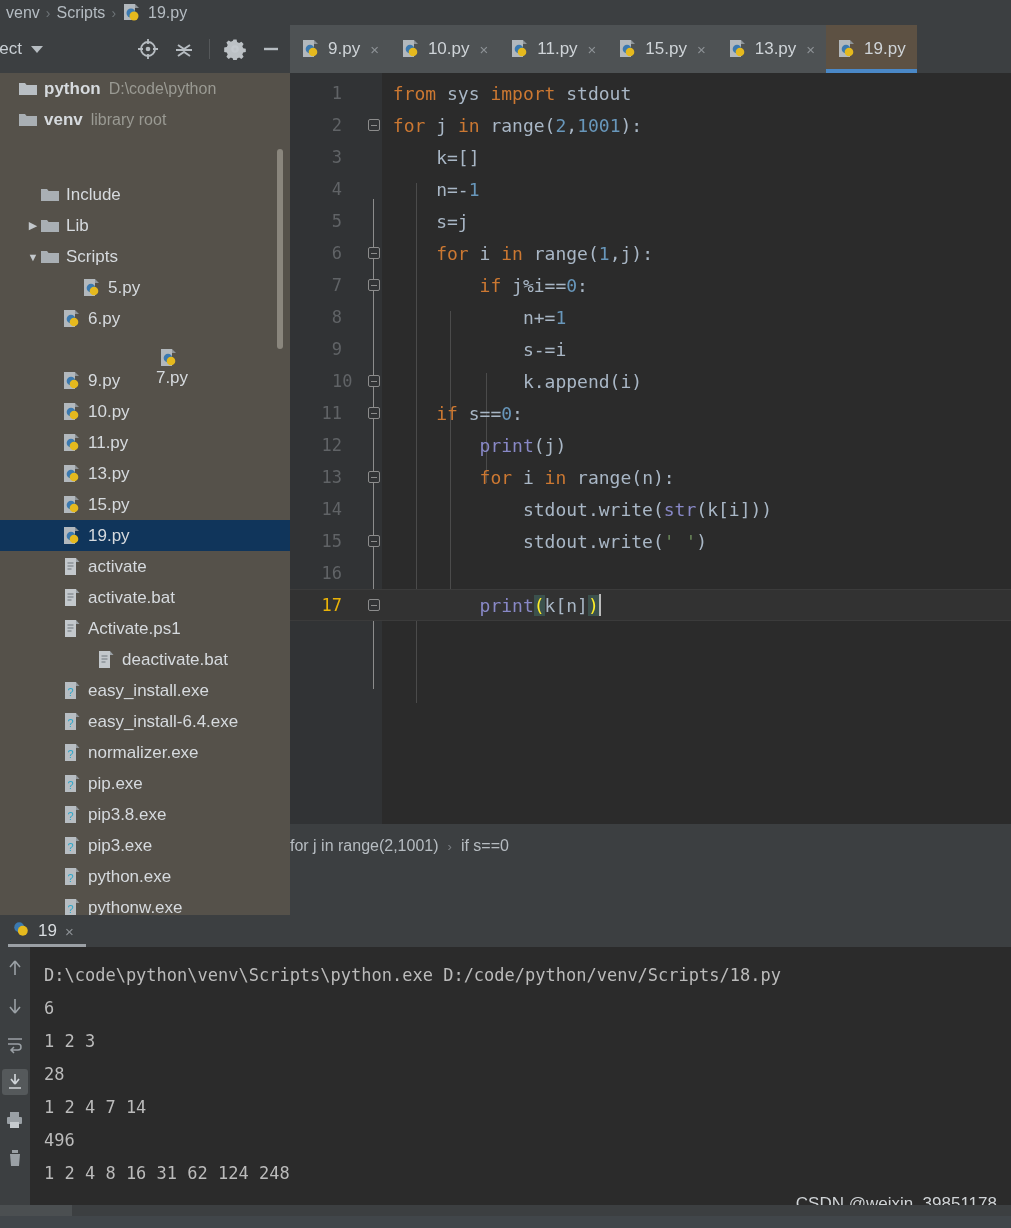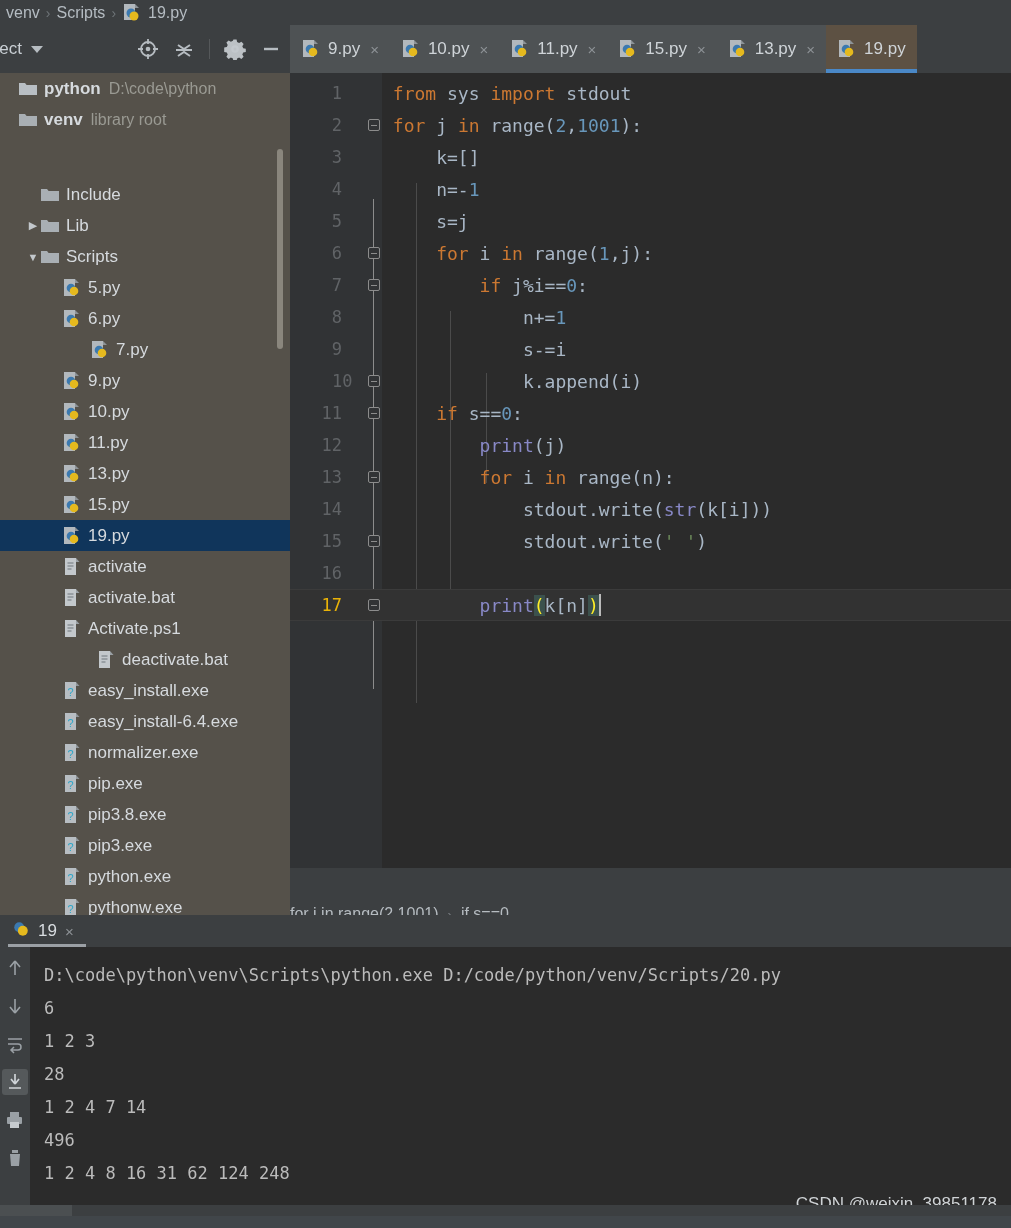--- a/index.html
+++ b/index.html
@@ -122,21 +122,21 @@
   .str { color: #6a8759; }
   .txt { color: #a9b7c6; }
   .paren-hl { background: #3b514d; color: #ffef28; }
   .caret {
     display: inline-block; width: 2px; height: 22px; background: #bbbbbb;
     vertical-align: -4px;
   }
 
   
   .editcrumb {
-    position: absolute; left: 290px; top: 892px; width: 721px; height: 44px;
+    position: absolute; left: 290px; top: 824px; width: 721px; height: 44px;
     background: #3c3f41; display: flex; align-items: center;
     color: #b6bcc1; font-size: 16px; gap: 9px;
   }
   .editcrumb .sep { color: #787d81; font-size: 13px; }
 
   
   .console-tabbar {
     position: absolute; left: 0; top: 915px; width: 1011px; height: 32px;
     background: #3c3f41;
   }
@@ -282,21 +282,21 @@
         </div>
         <div class="tree-row" style="padding-left: 26px;">
           <span class="arrow">▼</span>
           <span style="display: inline-flex;">
             <svg class="ic" viewBox="0 0 20 20">
               <path d="M1 4h6l1.6 2H19v10H1z" fill="#a9afb4"></path>
             </svg>
           </span>
           <span class="nm">Scripts</span>
         </div>
-        <div class="tree-row" style="padding-left: 48px; text-align: center;">
+        <div class="tree-row" style="padding-left: 68px; text-align: center;">
           <span class="arrow"></span>
           <span style="display: inline-flex;">
             <svg class="ic" viewBox="0 0 20 20">
               <rect x="2" y="1" width="11" height="17" fill="#b2b8bd"></rect>
               <path d="M13 1l4 4h-4z" fill="#8d9398"></path>
               <circle cx="9" cy="10" r="4.3" fill="#3b79b0"></circle>
               <circle cx="12" cy="13" r="4.3" fill="#e5b91e"></circle>
             </svg>
           </span>
           <span class="nm">5.py</span>
@@ -306,21 +306,21 @@
           <span style="display: inline-flex;">
             <svg class="ic" viewBox="0 0 20 20">
               <rect x="2" y="1" width="11" height="17" fill="#b2b8bd"></rect>
               <path d="M13 1l4 4h-4z" fill="#8d9398"></path>
               <circle cx="9" cy="10" r="4.3" fill="#3b79b0"></circle>
               <circle cx="12" cy="13" r="4.3" fill="#e5b91e"></circle>
             </svg>
           </span>
           <span class="nm">6.py</span>
         </div>
-        <div class="tree-row" style="padding-left: 76px;">
+        <div class="tree-row" style="padding-left: 48px; flex-direction: column;">
           <span class="arrow"></span>
           <span style="display: inline-flex;">
             <svg class="ic" viewBox="0 0 20 20">
               <rect x="2" y="1" width="11" height="17" fill="#b2b8bd"></rect>
               <path d="M13 1l4 4h-4z" fill="#8d9398"></path>
               <circle cx="9" cy="10" r="4.3" fill="#3b79b0"></circle>
               <circle cx="12" cy="13" r="4.3" fill="#e5b91e"></circle>
             </svg>
           </span>
           <span class="nm">7.py</span>
@@ -741,21 +741,21 @@
           </svg>
       </span>
       <span class="cs-ic-wrap">
         <svg class="cs-ic" viewBox="0 0 20 20">
             <path d="M5 6h10l-1 12H6z" fill="#9aa0a5"></path>
             <rect x="7" y="2" width="6" height="3" fill="#9aa0a5"></rect>
           </svg>
       </span>
     </div>
     <div class="console-out" id="console-root">
-        <div class="cline">D:\code\python\venv\Scripts\python.exe D:/code/python/venv/Scripts/20.py</div>
+        <div class="cline">D:\code\python\venv\Scripts\python.exe D:/code/python/venv/Scripts/18.py</div>
         <div class="cline">6</div>
         <div class="cline">1 2 3</div>
         <div class="cline">28</div>
         <div class="cline">1 2 4 7 14</div>
         <div class="cline">496</div>
         <div class="cline">1 2 4 8 16 31 62 124 248</div>
       </div>
   </div>
 
   <div class="watermark">CSDN @weixin_39851178</div>

